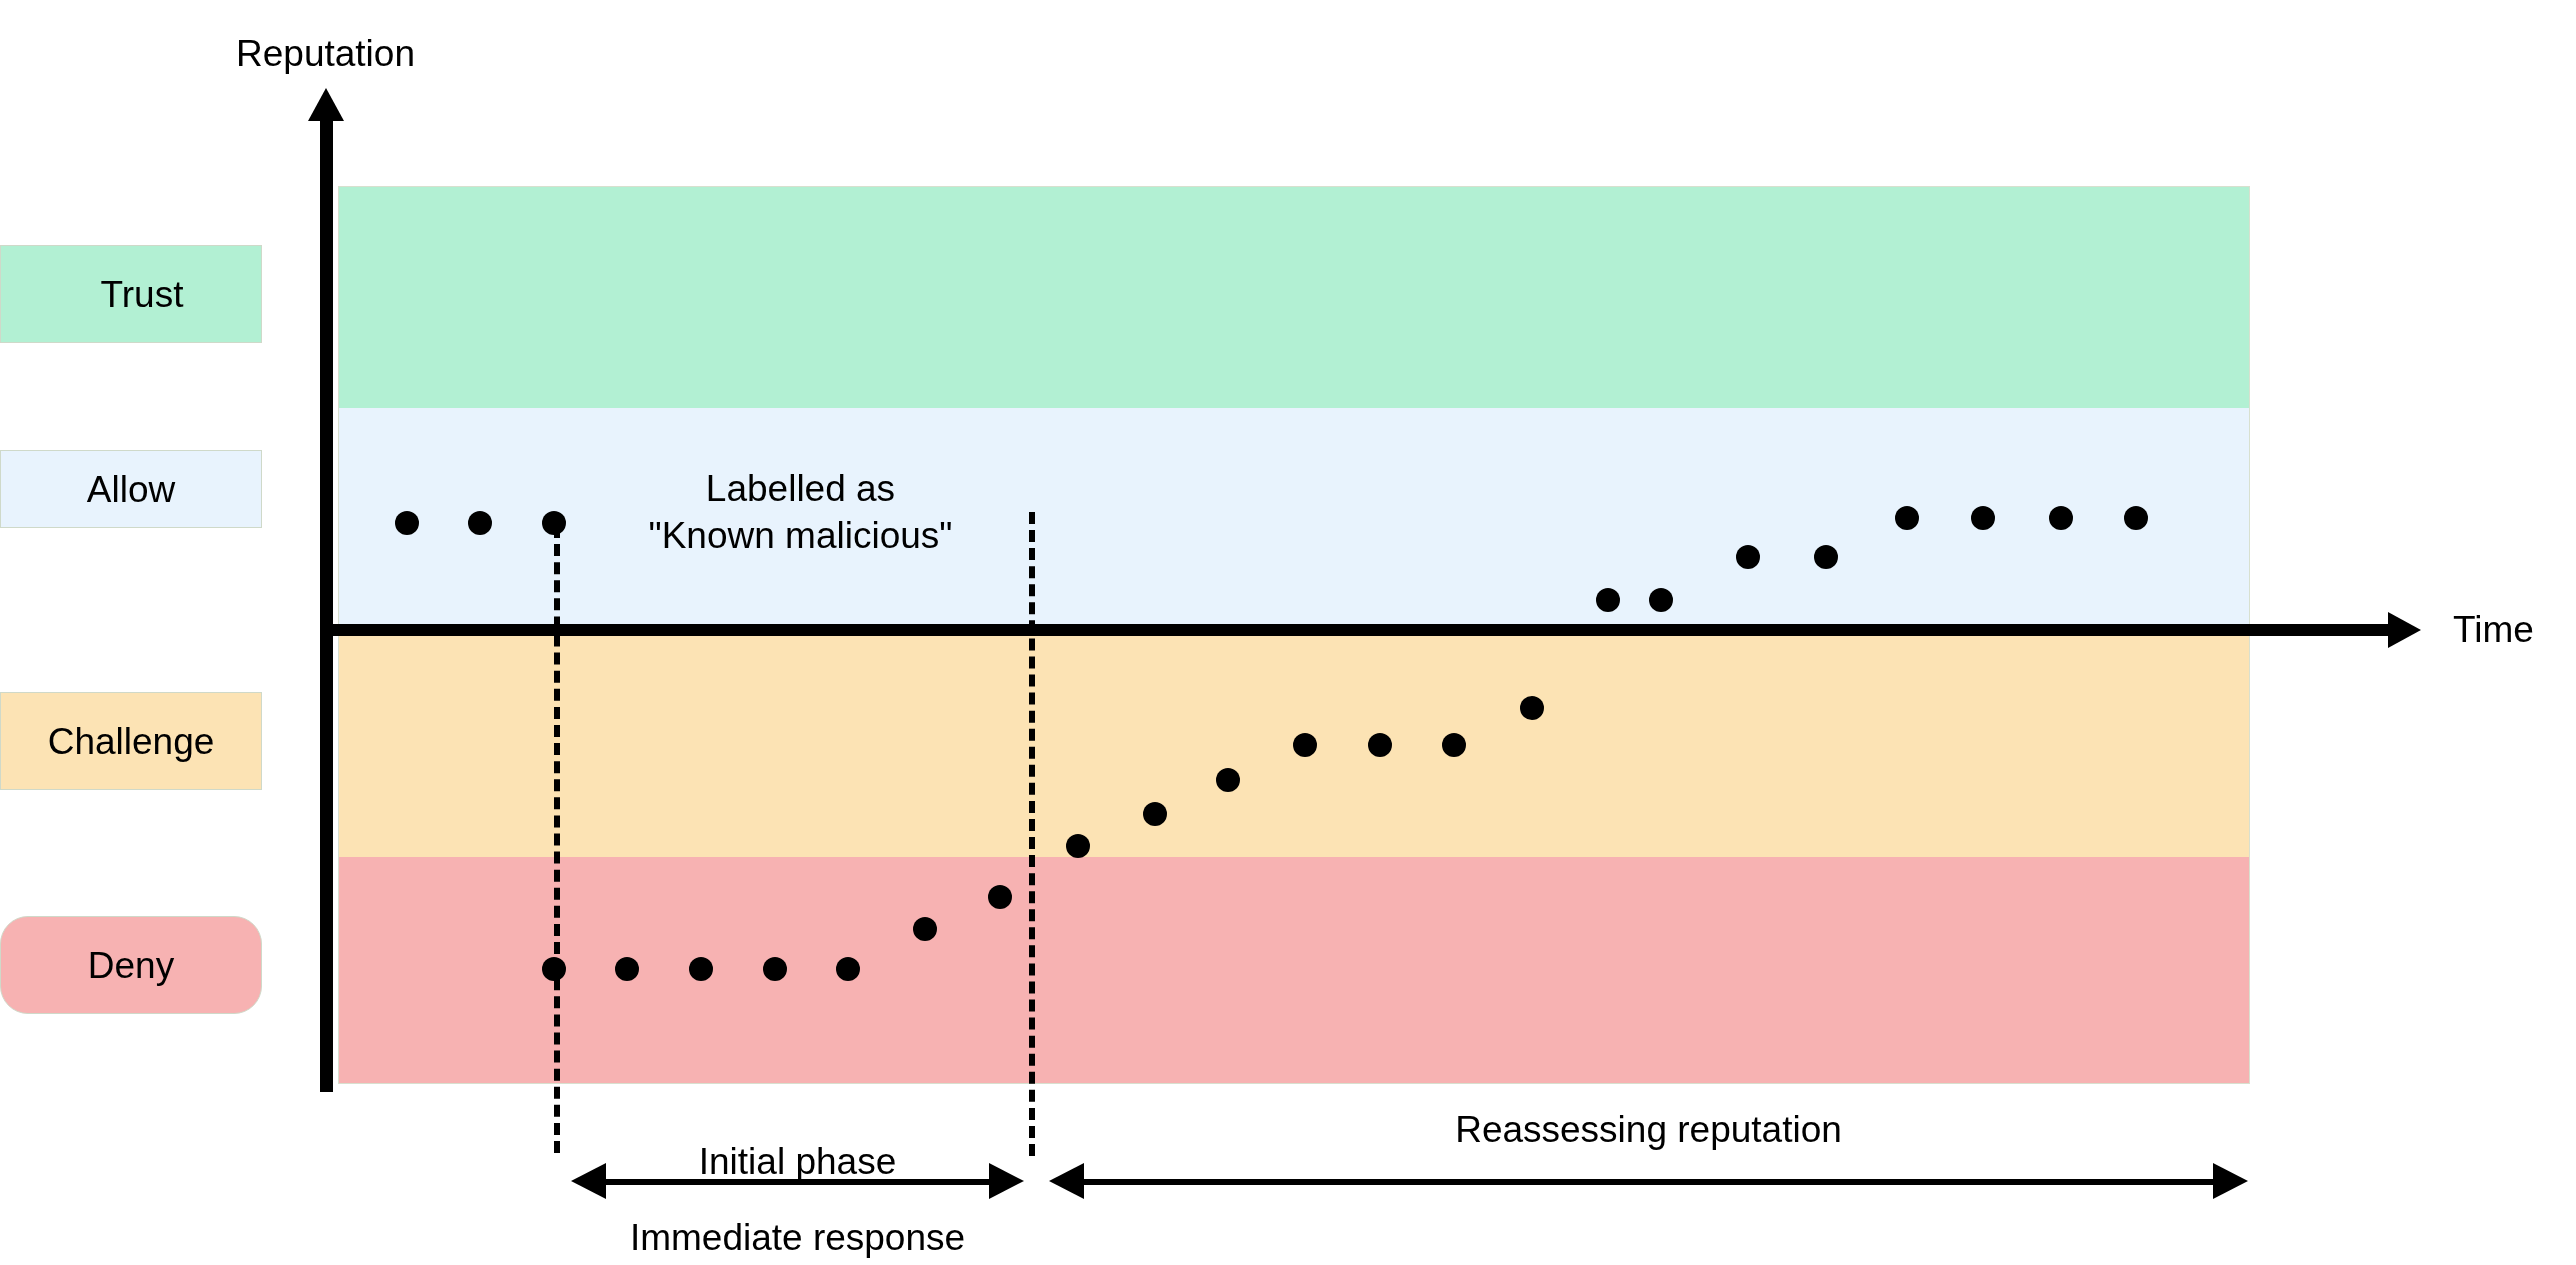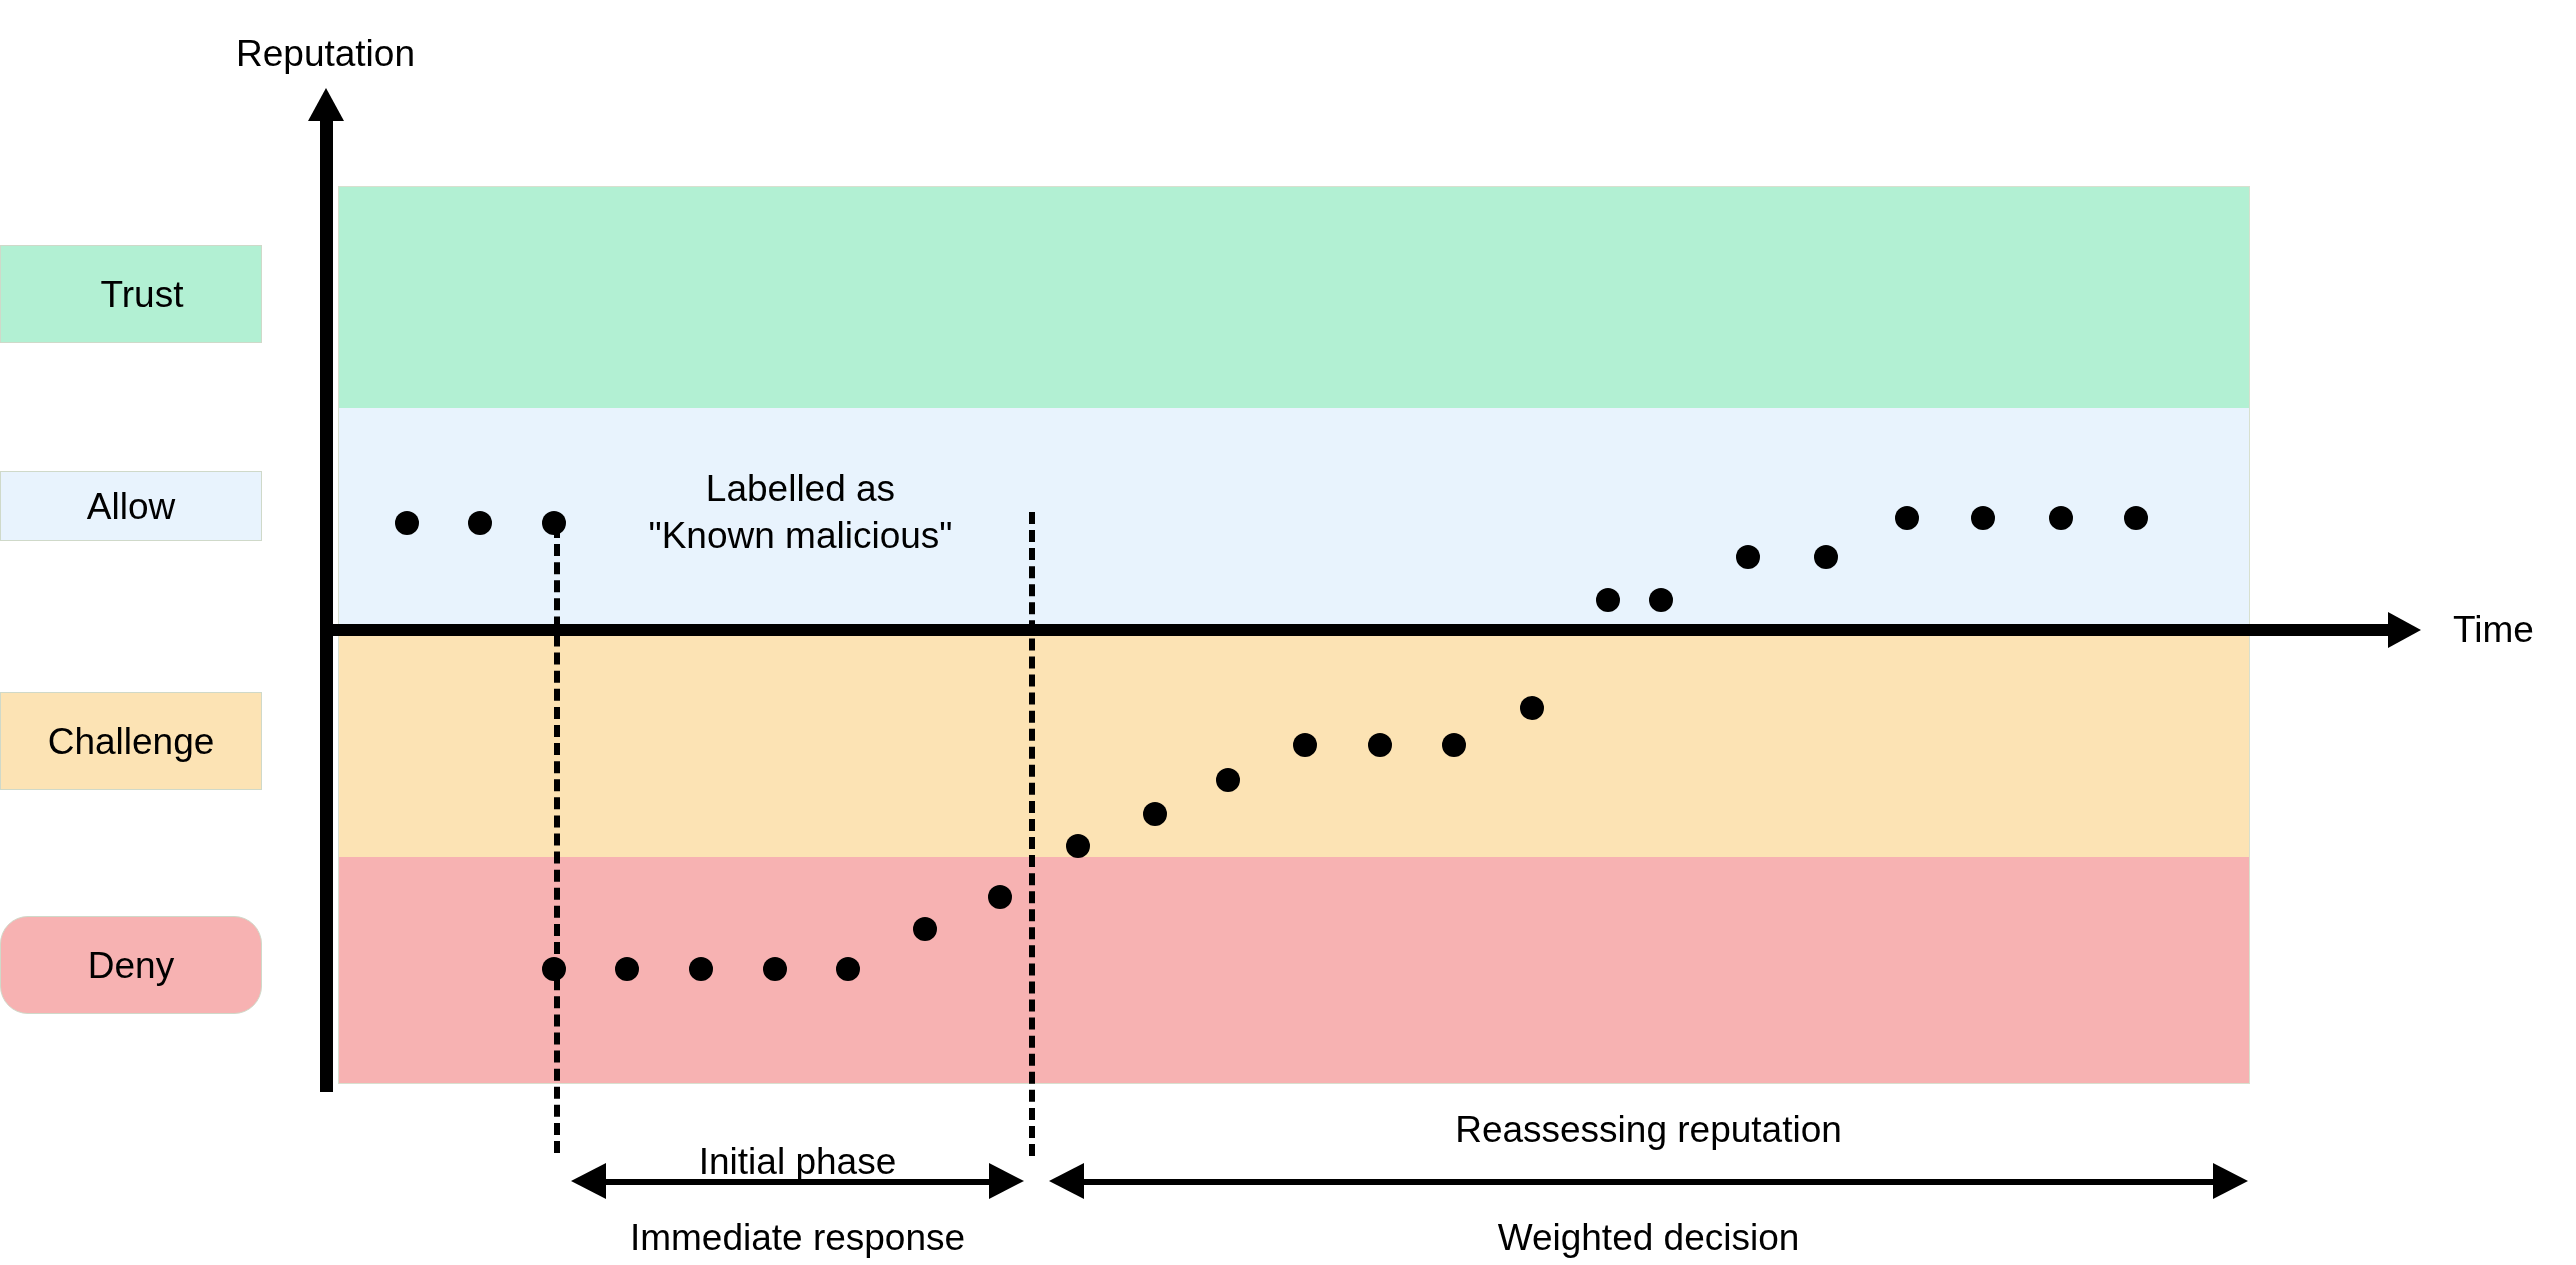--- a/index.html
+++ b/index.html
@@ -129,21 +129,21 @@
   }
 </style>
 </head>
 <body>
 
 <div id="stage">
 
   <div class="legend-chip" style="left:0px; top:245px; width:262px; height:98px; background:#b2f0d3;padding-left:22px;">
     <span>Trust</span>
   </div>
-  <div class="legend-chip" style="left:0px; top:471px; width:262px; height:70px; background:#e8f3fd;">
+  <div class="legend-chip" style="left:0px; top:450px; width:262px; height:78px; background:#e8f3fd;">
     <span>Allow</span>
   </div>
   <div class="legend-chip" style="left:0px; top:692px; width:262px; height:98px; background:#fce3b4;">
     <span>Challenge</span>
   </div>
   <div class="legend-chip" style="left:0px; top:916px; width:262px; height:98px; background:#f7b2b2;border-radius:28px;">
     <span>Deny</span>
   </div>
 
   <div class="band first" style="left:338px; top:186px; width:1912px; height:223px; background:#b2f0d3;"></div>
@@ -201,16 +201,15 @@
     <div class="arrow-tip right"></div>
   </div>
 
   <div style="position:absolute; left:1049px; top:1179px; width:1199px; height:6.4px;">
     <div class="arrow-bar" style="left:28px; top:0; right:28px;"></div>
     <div class="arrow-tip left"></div>
     <div class="arrow-tip right"></div>
   </div>
 
   <div class="phase-caption" style="left:553px; top:1219px; width:489px;">Immediate response</div>
-  <div class="phase-caption" style="left:1049px; top:1219px; width:1199px;">Weighted decision</div>
 
 </div>
 
 
 </body></html>

